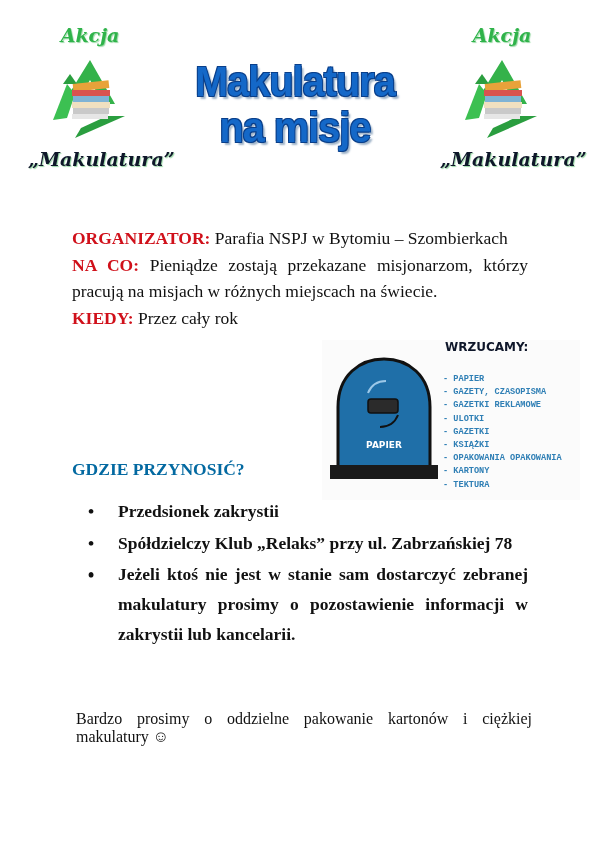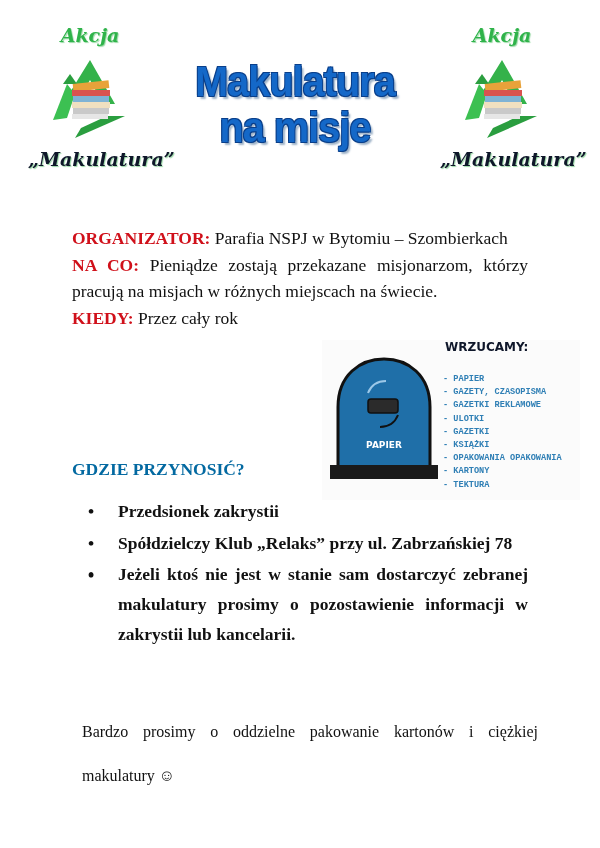--- a/index.html
+++ b/index.html
@@ -23,21 +23,21 @@
   .wrz-title { position: absolute; left: 123px; top: 0; font-family: "DejaVu Sans", sans-serif; font-weight: bold; font-size: 12px; color: #0f172a; }
   .wrz-list { position: absolute; left: 121px; top: 33px; margin: 0; padding: 0; list-style: none; font-family: Liberation Mono, monospace; font-weight: bold; font-size: 8.6px; line-height: 13.2px; color: #2f7fb5; }
 
   .where-h { position: absolute; left: 72px; top: 459px; font-size: 17.5px; font-weight: bold; color: #0369a1; }
   .where-list { position: absolute; left: 88px; top: 495px; width: 440px; margin: 0; padding: 0; list-style: none; font-size: 17.5px; font-weight: bold; line-height: 32px; }
   .where-list li { position: relative; padding-left: 30px; text-align: justify; }
   .where-list li .bullet { position: absolute; left: 0; top: 0; }
   .where-list li.multi { padding-left: 20px; line-height: 30px; text-align-last: left; }
   .where-list li.multi .bullet { left: 0; }
 
-  .footer { position: absolute; left: 82px; top: 710px; width: 456px; font-size: 16px; line-height: 44px; text-align: justify; }
+  .footer { position: absolute; left: 76px; top: 710px; width: 456px; font-size: 16px; line-height: 18px; text-align: justify; }
 </style>
 </head>
 <body>
 
 <div class="logo left">
   <div class="akcja">Akcja</div>
   <svg width="90" height="90" viewBox="0 0 90 90">
     <path d="M45 6 L70 50 L58 50 L45 26 L34 46 L24 40 Z" fill="#34b24a"></path>
     <path d="M80 62 L30 84 L36 74 L62 62 Z" fill="#2a9e3f"></path>
     <path d="M8 66 L22 30 L30 40 L22 64 Z" fill="#3cc052"></path>

